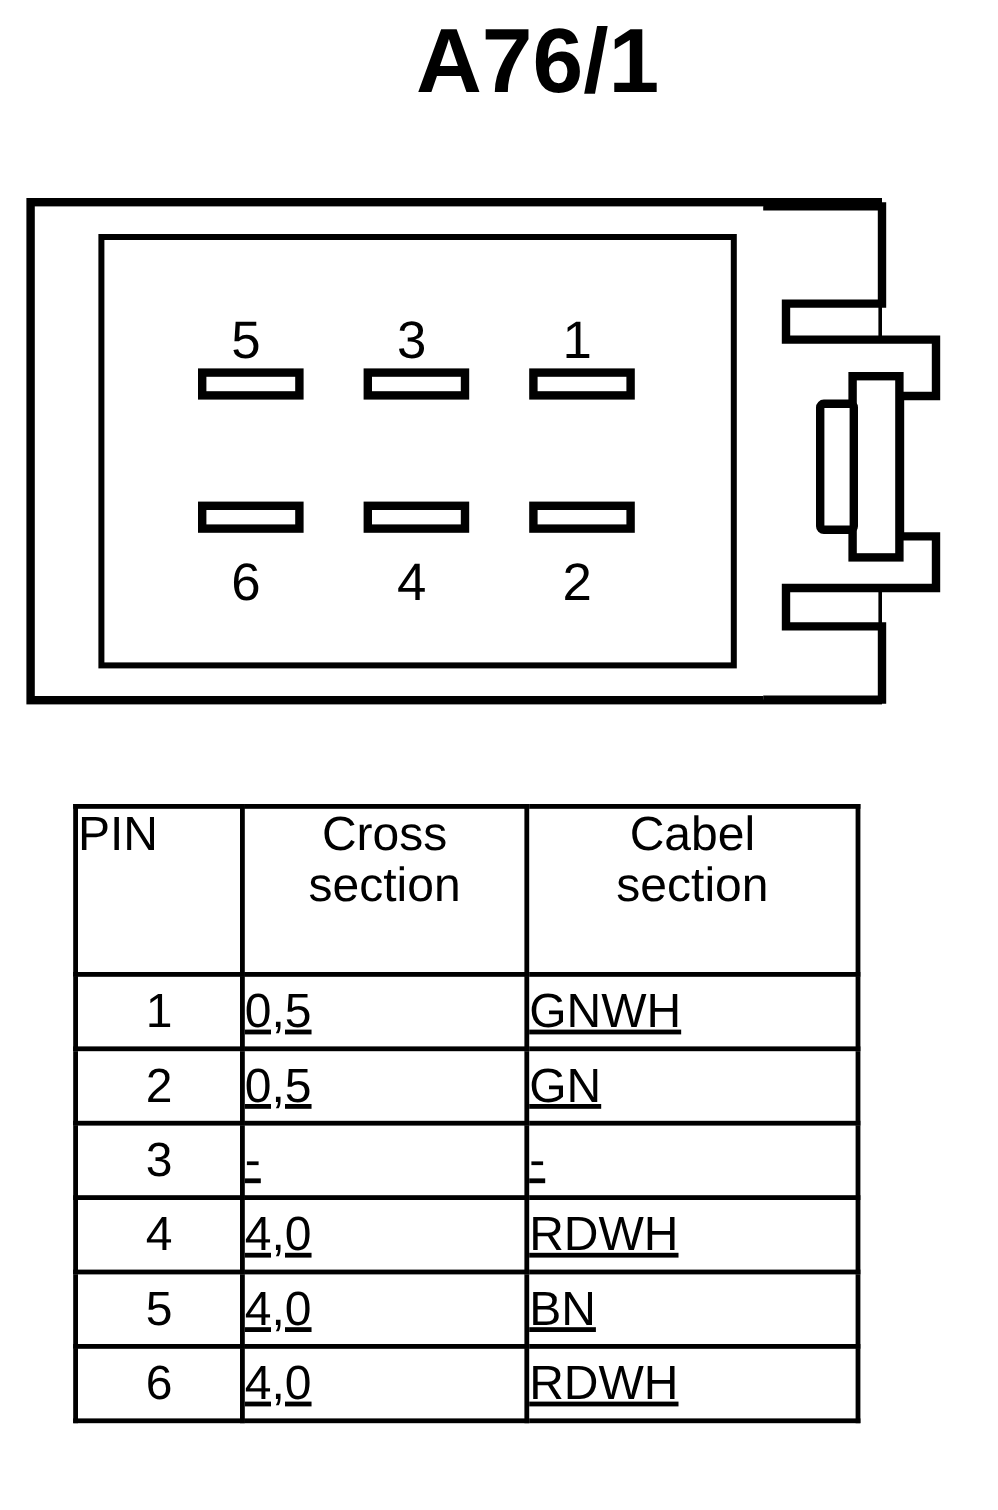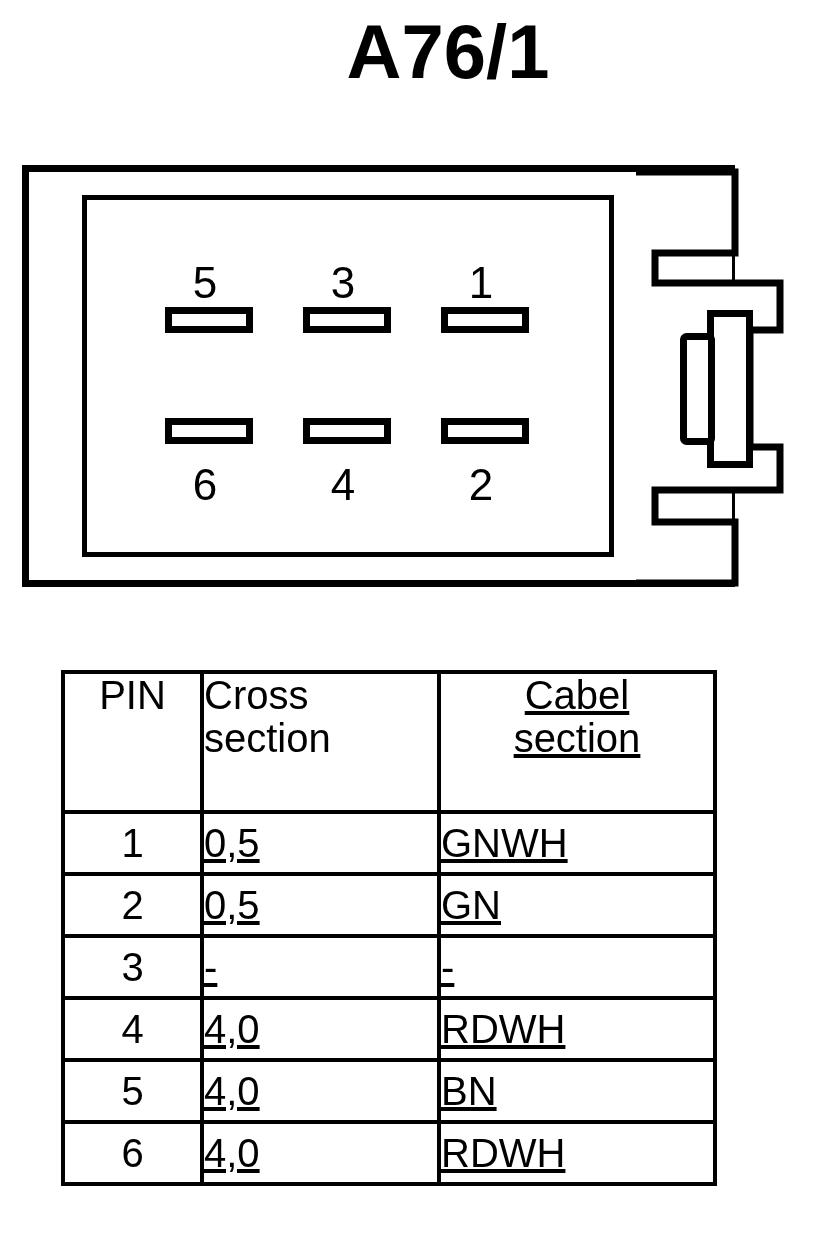--- a/index.html
+++ b/index.html
@@ -69,23 +69,23 @@
   #pin-table col.c-pin    { width: 139px; }
   #pin-table col.c-cross  { width: 237px; }
   #pin-table col.c-color  { width: 276px; }
 
   th.h-pin, th.h-cross, th.h-color {
     height: 136px;
     vertical-align: top;
     text-align: center;
     padding-top: 4px;
   }
-  th.h-pin   { text-align: center; }
-  th.h-cross { text-align: left; }
-  th.h-color { text-align: center; text-decoration: underline; }
+  th.h-pin   { text-align: left; }
+  th.h-cross { text-align: center; }
+  th.h-color { text-align: center; }
 
   td.d-pin {
     height: 58px;
     text-align: center;
     vertical-align: middle;
   }
   td.d-cross, td.d-color {
     height: 58px;
     text-align: left;
     vertical-align: middle;

